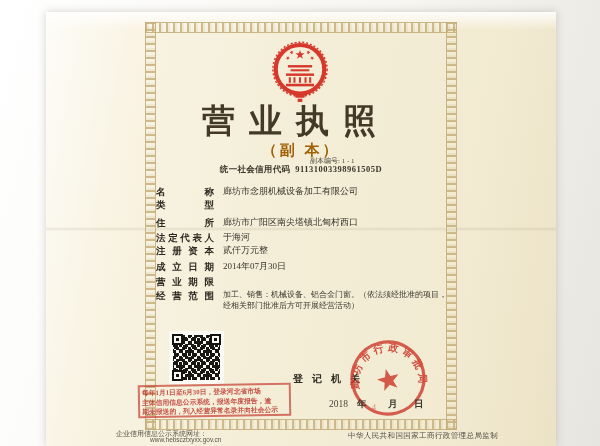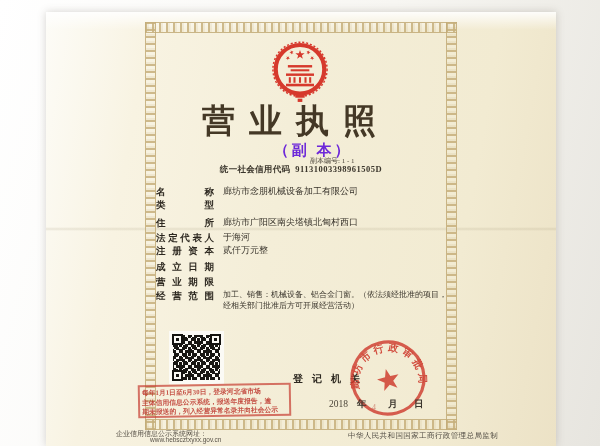--- a/index.html
+++ b/index.html
@@ -35,22 +35,22 @@
   .bs.t{top:22px;} .bs.b{top:419px;} .bs.l{left:145px;} .bs.r{left:446px;}
 
   .emblem{position:absolute;left:272px;top:41px;width:56px;height:64px;}
 
   .title{
     position:absolute;left:145px;top:99px;width:288px;text-align:center;
     font-size:33px;font-weight:bold;letter-spacing:14px;text-indent:14px;
     color:#443826;
   }
   .subtitle{
-    position:absolute;left:157px;top:141px;width:312px;text-align:center;
-    font-size:15px;font-weight:bold;letter-spacing:3px;color:#6d28d9;
+    position:absolute;left:145px;top:141px;width:312px;text-align:center;
+    font-size:15px;font-weight:bold;letter-spacing:3px;color:#a16207;
   }
   .copynum{position:absolute;left:310px;top:156px;font-size:7px;color:#4c463b;}
   .credit{
     position:absolute;left:145px;top:164px;width:312px;text-align:center;
     font-size:8.5px;font-weight:bold;color:#3a352b;letter-spacing:.3px;
   }
   .credit .code{margin-left:5px;font-family:"Liberation Serif",serif;letter-spacing:.5px;}
 
   .fields{position:absolute;left:156px;top:183px;width:294px;}
   .row{position:absolute;left:0;display:flex;align-items:flex-start;}
@@ -158,20 +158,21 @@
   <div class="row" style="top:49px">
     <span class="flabel">法定代表人</span>
     <span class="fvalue">于海河</span>
   </div>
   <div class="row" style="top:62px">
     <span class="flabel">注册资本</span>
     <span class="fvalue">贰仟万元整</span>
   </div>
   <div class="row" style="top:78px">
     <span class="flabel">成立日期</span>
+    <span class="fvalue">2014年07月30日</span>
   </div>
   <div class="row" style="top:93px">
     <span class="flabel">营业期限</span>
     <span class="fvalue"></span>
   </div>
   <div class="row scope" style="top:107px">
     <span class="flabel">经营范围</span>
     <span class="fvalue">加工、销售：机械设备、铝合金门窗。（依法须经批准的项目，经相关部门批准后方可开展经营活动）</span>
   </div>
 </div>

